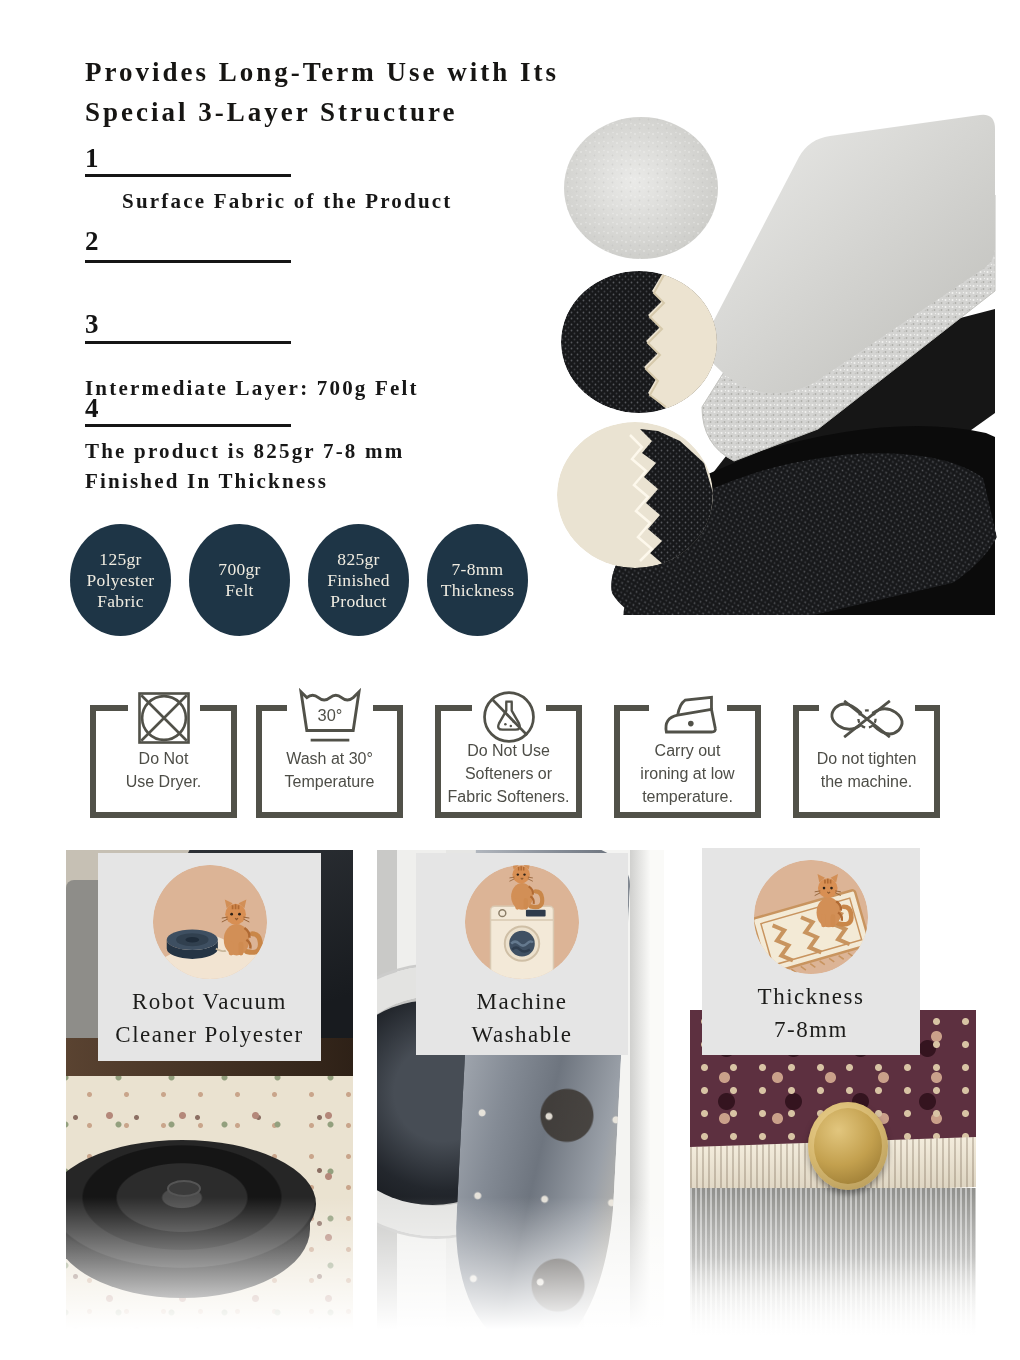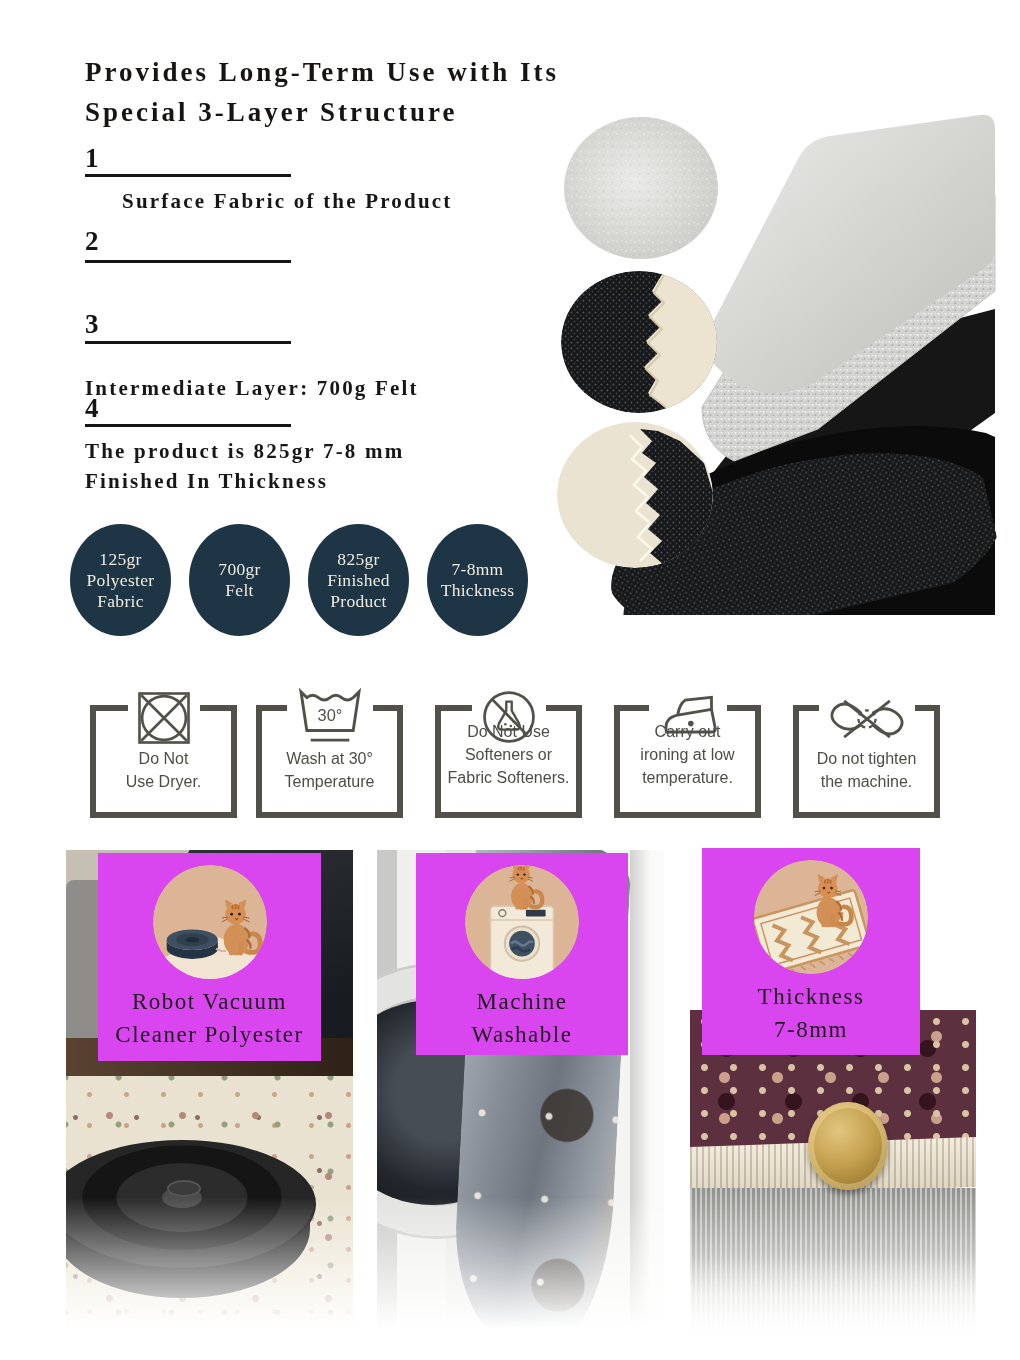--- a/index.html
+++ b/index.html
@@ -25,21 +25,21 @@
 
   
   .care{top:705px;width:147px;height:113px;border:6px solid #515149;background:#fff;
         box-sizing:border-box;}
   .care-icon{position:absolute;left:50%;transform:translateX(-50%);background:#fff;
              padding:1px 8px;line-height:0;}
   .care-txt{position:absolute;left:2px;right:2px;text-align:center;
             font-family:"Liberation Sans","DejaVu Sans",sans-serif;
             font-size:16px;line-height:23px;color:#4d4d47;}
   .care-txt span{display:block;}
-  .t2{top:36px;} .t3{top:9px;}
+  .t2{top:36px;} .t3{top:28px;}
 
   
   .photo{overflow:hidden;}
   .fade{position:absolute;left:0;right:0;bottom:0;height:150px;
         background:linear-gradient(rgba(255,255,255,0),#fff 88%);}
   
   .p1{left:66px;top:850px;width:287px;height:497px;background:#c6c0b4;}
   .p1-couchL{position:absolute;left:0;top:30px;width:66px;height:180px;background:#8e8d89;
              border-radius:8px;}
   .p1-couchD{position:absolute;right:-12px;top:-6px;width:178px;height:236px;
@@ -93,21 +93,21 @@
              background:repeating-linear-gradient(90deg,rgba(90,70,50,.25) 0 2px,rgba(0,0,0,0) 2px 6px),
                         linear-gradient(#f3ecdc,#ded5c2);}
   .p3-floor{position:absolute;left:0;top:178px;right:0;bottom:0;
             background:repeating-linear-gradient(90deg,rgba(255,255,255,.45) 0 2px,rgba(0,0,0,.02) 2px 5px),
                        linear-gradient(180deg,#93938f,#bdbdbb 35%,#e8e8e6 70%,#fff);}
   .p3-coin{position:absolute;left:118px;top:92px;width:80px;height:88px;border-radius:50%;
            background:radial-gradient(circle at 38% 32%,#e2c67e,#c3a04e 45%,#9a7a33 80%,#7e6226);
            box-shadow:inset 0 0 0 6px rgba(255,235,180,.35),0 4px 6px rgba(0,0,0,.35);}
 
   
-  .card{background:#d946ef;text-align:center;}
+  .card{background:#e5e5e5;text-align:center;}
   .card svg{display:block;margin:10px auto 4px;}
   .card-txt{font-size:23px;line-height:33px;letter-spacing:1.5px;color:#1c1c1a;}
   .card-txt span{display:block;}
 </style>
 </head>
 <body>
 
 <div class="page">
 
   <div class="abs title">

